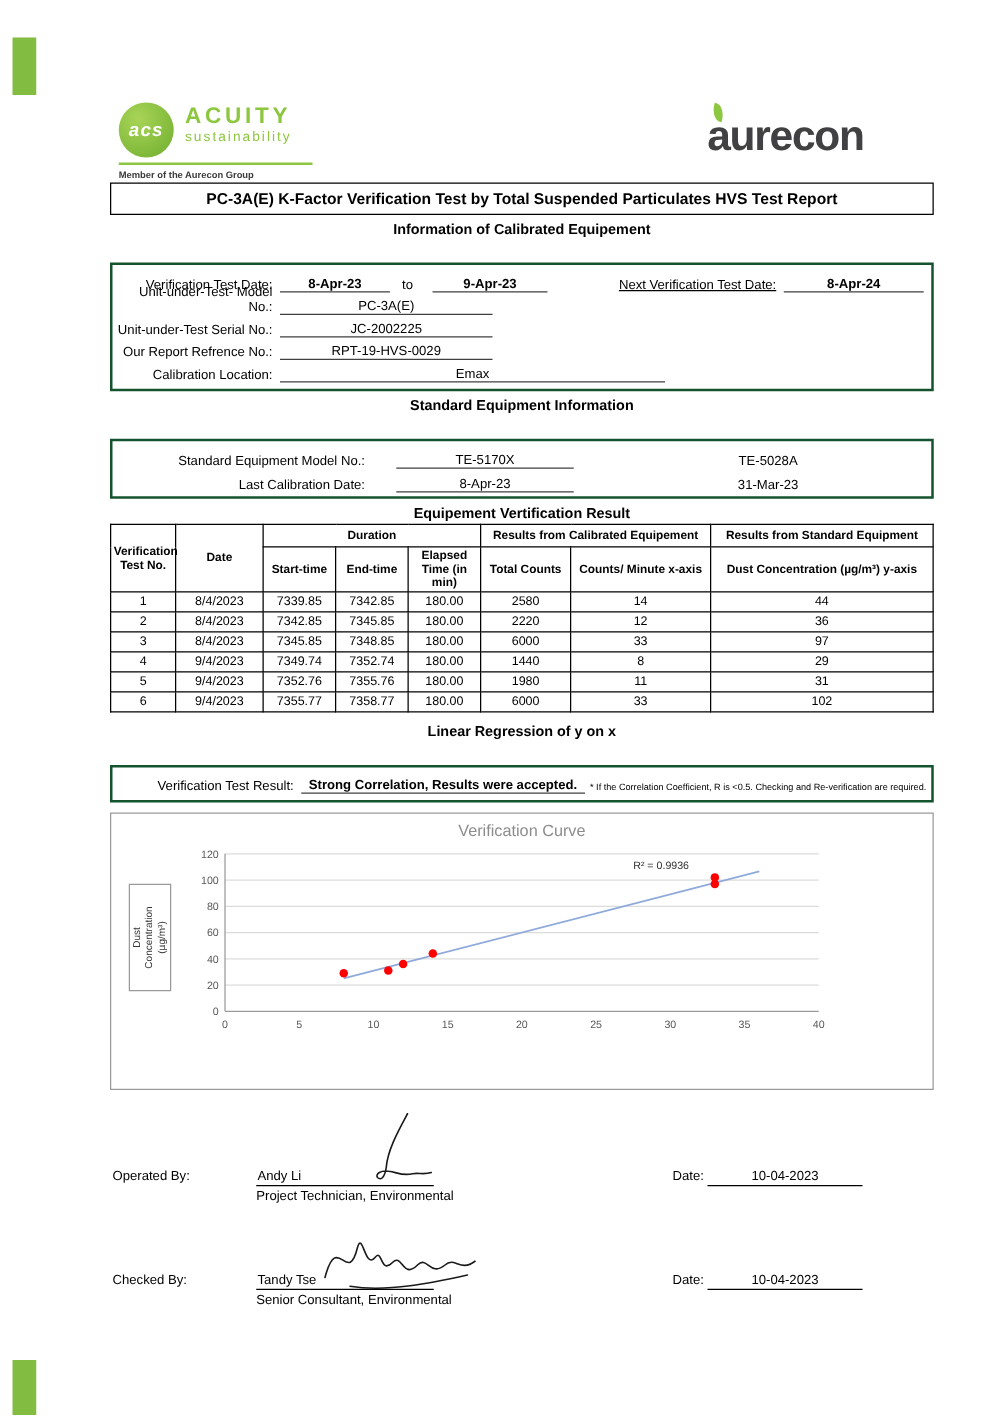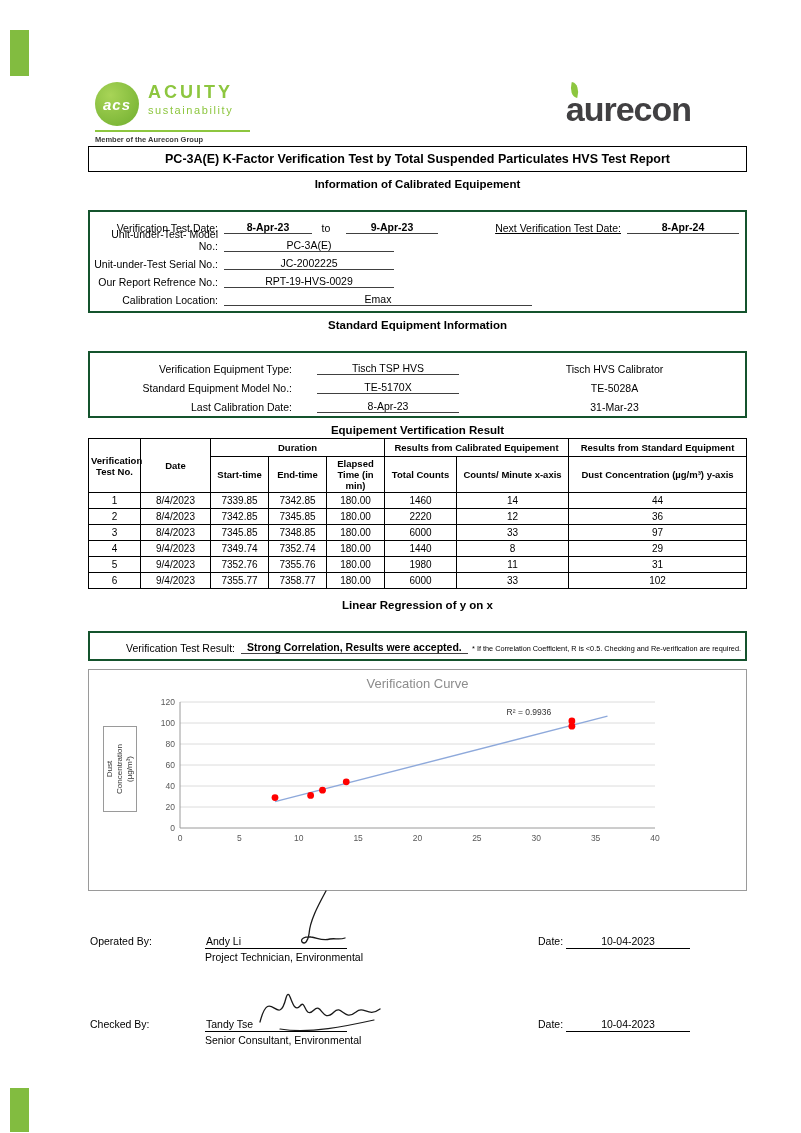--- a/index.html
+++ b/index.html
@@ -144,25 +144,20 @@
       </div>
       <div class="irow">
         <div class="ilabel">Calibration Location:</div>
         <div class="uline f-wide">Emax</div>
       </div>
     </div>
 
     <div class="sec-head">Standard Equipment Information</div>
     <div class="box std-box">
       <div class="srow">
-        <div class="slabel">Verification Equipment Type:</div>
-        <div class="scol1"><span>Tisch TSP HVS</span></div>
-        <div class="scol2">Tisch HVS Calibrator</div>
-      </div>
-      <div class="srow">
         <div class="slabel">Standard Equipment Model No.:</div>
         <div class="scol1"><span>TE-5170X</span></div>
         <div class="scol2">TE-5028A</div>
       </div>
       <div class="srow">
         <div class="slabel">Last Calibration Date:</div>
         <div class="scol1"><span>8-Apr-23</span></div>
         <div class="scol2">31-Mar-23</div>
       </div>
     </div>
@@ -196,21 +191,21 @@
           <th>Dust Concentration (µg/m³) y-axis</th>
         </tr>
       </thead>
       <tbody>
         <tr>
           <td>1</td>
           <td>8/4/2023</td>
           <td>7339.85</td>
           <td>7342.85</td>
           <td>180.00</td>
-          <td>1460</td>
+          <td>2580</td>
           <td>14</td>
           <td>44</td>
         </tr>
         <tr>
           <td>2</td>
           <td>8/4/2023</td>
           <td>7342.85</td>
           <td>7345.85</td>
           <td>180.00</td>
           <td>2220</td>

